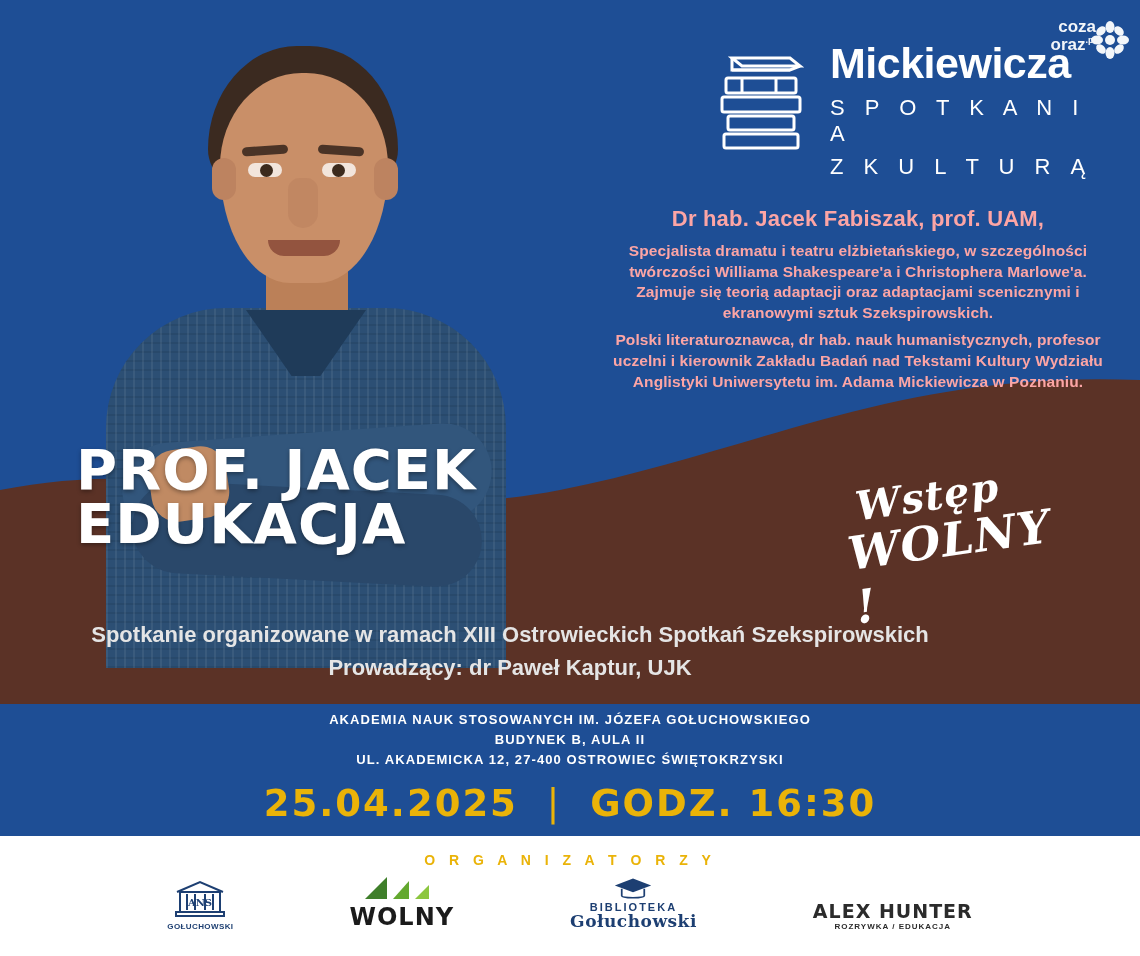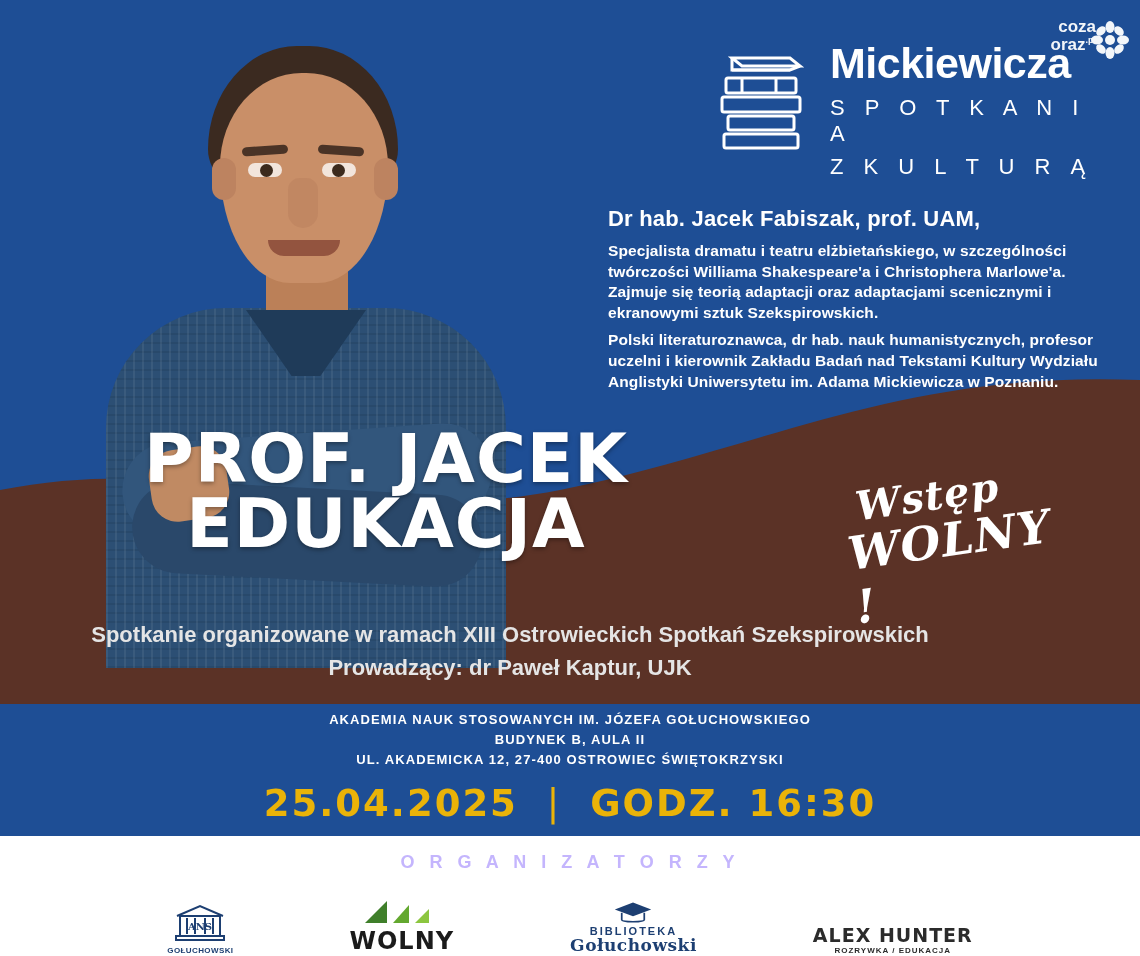--- a/index.html
+++ b/index.html
@@ -235,49 +235,50 @@
     top: 2px;
     width: 40px; height: 40px;
   }
 
   
   .bio {
     position: absolute;
     left: 608px;
     top: 206px;
     width: 500px;
-    color: #ffffff;
+    color: #fca5a5;
+    text-align: center;
   }
   .bio-name {
     font-size: 22px;
     font-weight: bold;
     margin: 0 0 9px 0;
     letter-spacing: .2px;
   }
   .bio-p {
     font-size: 15.5px;
     font-weight: bold;
     line-height: 1.33;
     margin: 0;
     letter-spacing: .1px;
   }
   .bio-p + .bio-p { margin-top: 7px; }
 
   
   .bigname {
     position: absolute;
     left: 76px;
-    top: 426px;
+    top: 443px;
     width: 620px;
     color: #ffffff;
     font-weight: bold;
-    font-size: 68px;
+    font-size: 56px;
     line-height: 0.96;
     letter-spacing: 1px;
-    text-align: center;
+    text-align: left;
     font-family: "DejaVu Sans", sans-serif;
     text-shadow: 0 2px 4px rgba(0,0,0,.35);
   }
   .bigname .l2 { display: block; }
 
   
   .wstep {
     position: absolute;
     left: 848px;
     top: 468px;
@@ -350,25 +351,25 @@
 
   
   .orgs {
     position: absolute;
     left: 0;
     top: 852px;
     width: 1140px;
     text-align: center;
   }
   .orgs-title {
-    color: #c4b5fd;
-    font-size: 18px;
+    color: #eab308;
+    font-size: 14px;
     font-weight: bold;
     letter-spacing: 5px;
-    margin: 0 0 26px 0;
+    margin: 0 0 7px 0;
   }
   .orgs-row {
     display: flex;
     justify-content: center;
     align-items: flex-end;
     gap: 116px;
   }
   .org {
     height: 56px;
     display: flex;

